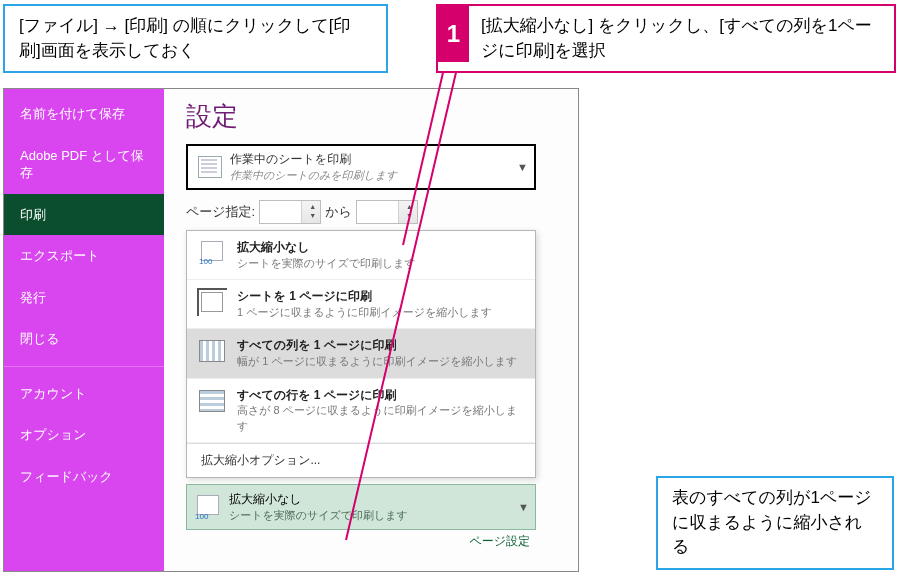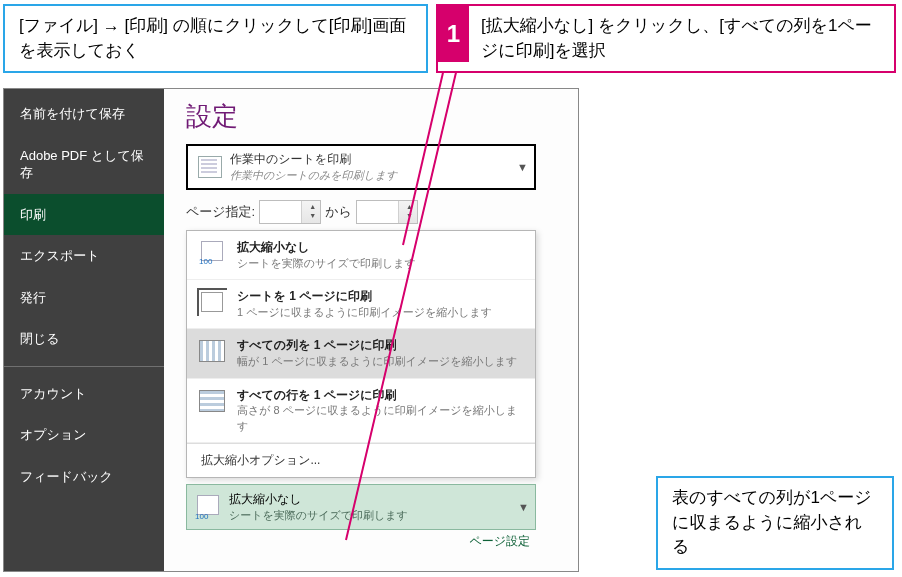--- a/index.html
+++ b/index.html
@@ -34,21 +34,21 @@
     left: 3px; top: 88px;
     width: 576px; height: 484px;
     border: 1px solid #888;
     background: #fff;
     display: flex;
     overflow: hidden;
   }
 
   .sidebar {
     width: 160px;
-    background: #404040;
+    background: #d946ef;
     color: #fff;
     font-size: 13px;
     display: flex;
     flex-direction: column;
     padding-top: 4px;
   }
   .sidebar-item {
     padding: 12px 16px;
     line-height: 1.35;
     cursor: pointer;
@@ -176,21 +176,21 @@
   .ic-crop::before{content:""; position:absolute; left:4px; top:4px; width:20px; height:18px; border:1px solid #999;}
   .ic-crop::after{content:""; position:absolute; left:0; top:0; width:28px; height:26px; border-left:2px solid #555; border-top:2px solid #555; }
   .ic-cols::before{content:""; position:absolute; left:2px; top:3px; width:24px; height:20px; border:1px solid #888; background:repeating-linear-gradient(90deg,#bcd,#bcd 3px,#fff 3px,#fff 6px);}
   .ic-rows::before{content:""; position:absolute; left:2px; top:3px; width:24px; height:20px; border:1px solid #888; background:repeating-linear-gradient(#bcd,#bcd 3px,#fff 3px,#fff 6px);}
 
   svg.lines{ position:absolute; left:0; top:0; z-index:15; pointer-events:none;}
 </style>
 </head>
 <body>
 
-<div class="callout callout-blue" style="left:3px; top:4px; width:425px;">
+<div class="callout callout-blue" style="left:3px; top:4px; width:385px;">
   <span>[ファイル] → [印刷] の順にクリックして[印刷]画面を表示しておく</span>
 </div>
 
 <div class="callout callout-pink" style="left:436px; top:4px; width:460px;">
   <span class="badge">1</span>
   <span>[拡大縮小なし] をクリックし、[すべての列を1ページに印刷]を選択</span>
 </div>
 
 <div class="callout callout-blue" style="left:656px; top:476px; width:238px;">
   <span>表のすべての列が1ページに収まるように縮小される</span>

